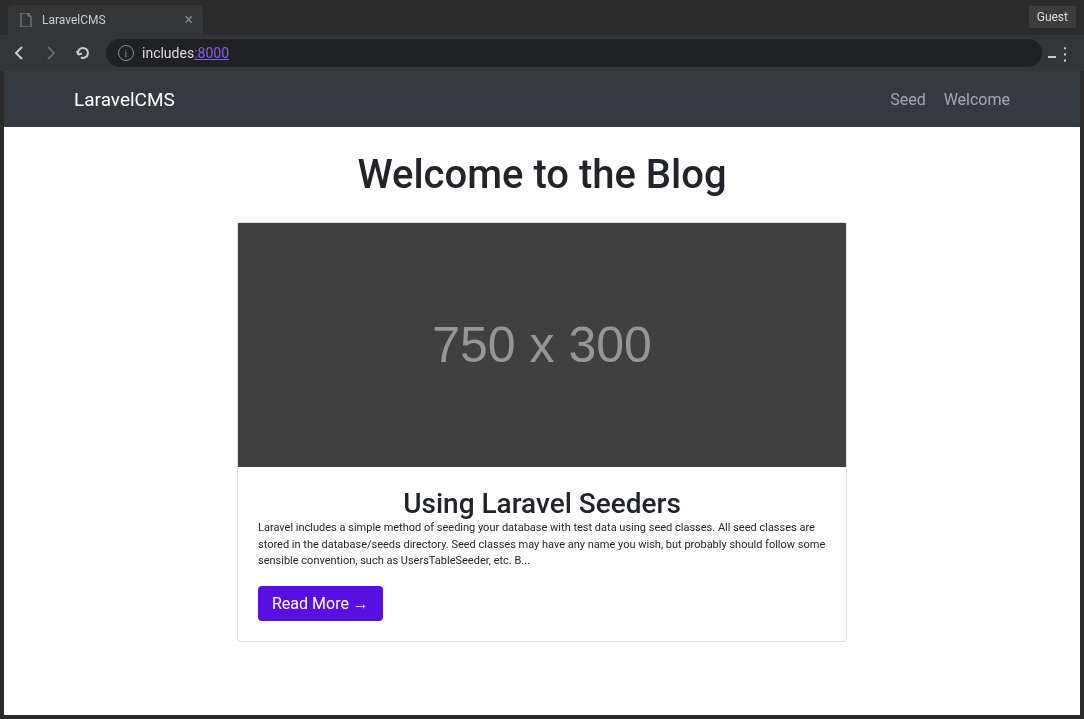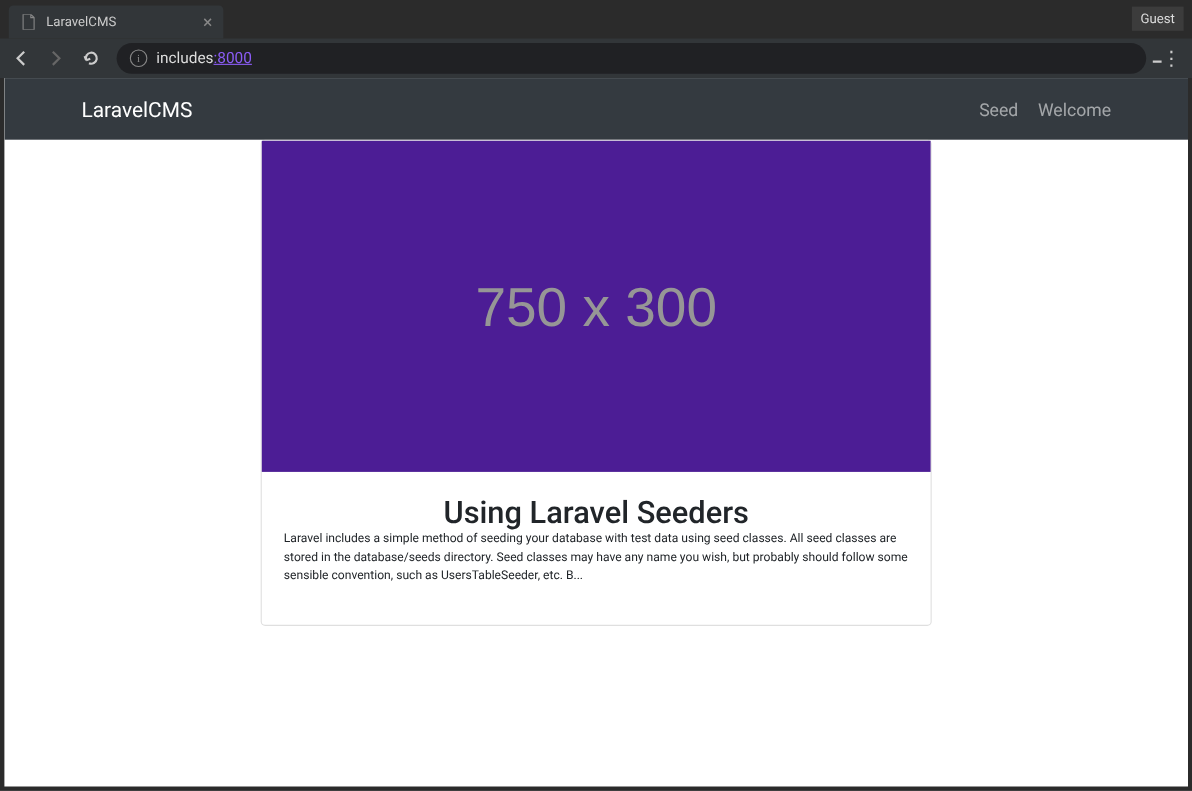--- a/index.html
+++ b/index.html
@@ -159,22 +159,22 @@
     
     .post-card {
       width: 610px;
       margin: 0 auto 20px;
       border: 1px solid rgba(0,0,0,0.125);
       border-radius: 4px;
       background: #fff;
     }
     .placeholder-img {
       width: 100%;
-      height: 301px;
-      background: #4c1d95;
+      height: 244px;
+      background: #404040;
       display: flex;
       align-items: center;
       justify-content: center;
       color: #969696;
       font-size: 50px;
       font-weight: 400;
       font-family: Arial, sans-serif;
     }
     .card-body {
       padding: 20px;
@@ -265,21 +265,23 @@
 
 <div class="page-viewport">
   <nav class="navbar">
     <a class="navbar-brand">LaravelCMS</a>
     <div class="navbar-nav">
       <a class="nav-link">Seed</a>
       <a class="nav-link">Welcome</a>
     </div>
   </nav>
 
+  <h1 class="page-title">Welcome to the Blog</h1>
 
   <div class="post-card">
     <div class="placeholder-img">750 x 300</div>
     <div class="card-body">
       <h2 class="post-title">Using Laravel Seeders</h2>
       <p class="post-excerpt">Laravel includes a simple method of seeding your database with test data using seed classes. All seed classes are stored in the database/seeds directory. Seed classes may have any name you wish, but probably should follow some sensible convention, such as UsersTableSeeder, etc. B...</p>
+      <a class="read-more-btn">Read More →</a>
     </div>
   </div>
 </div>
 
 </body></html>

